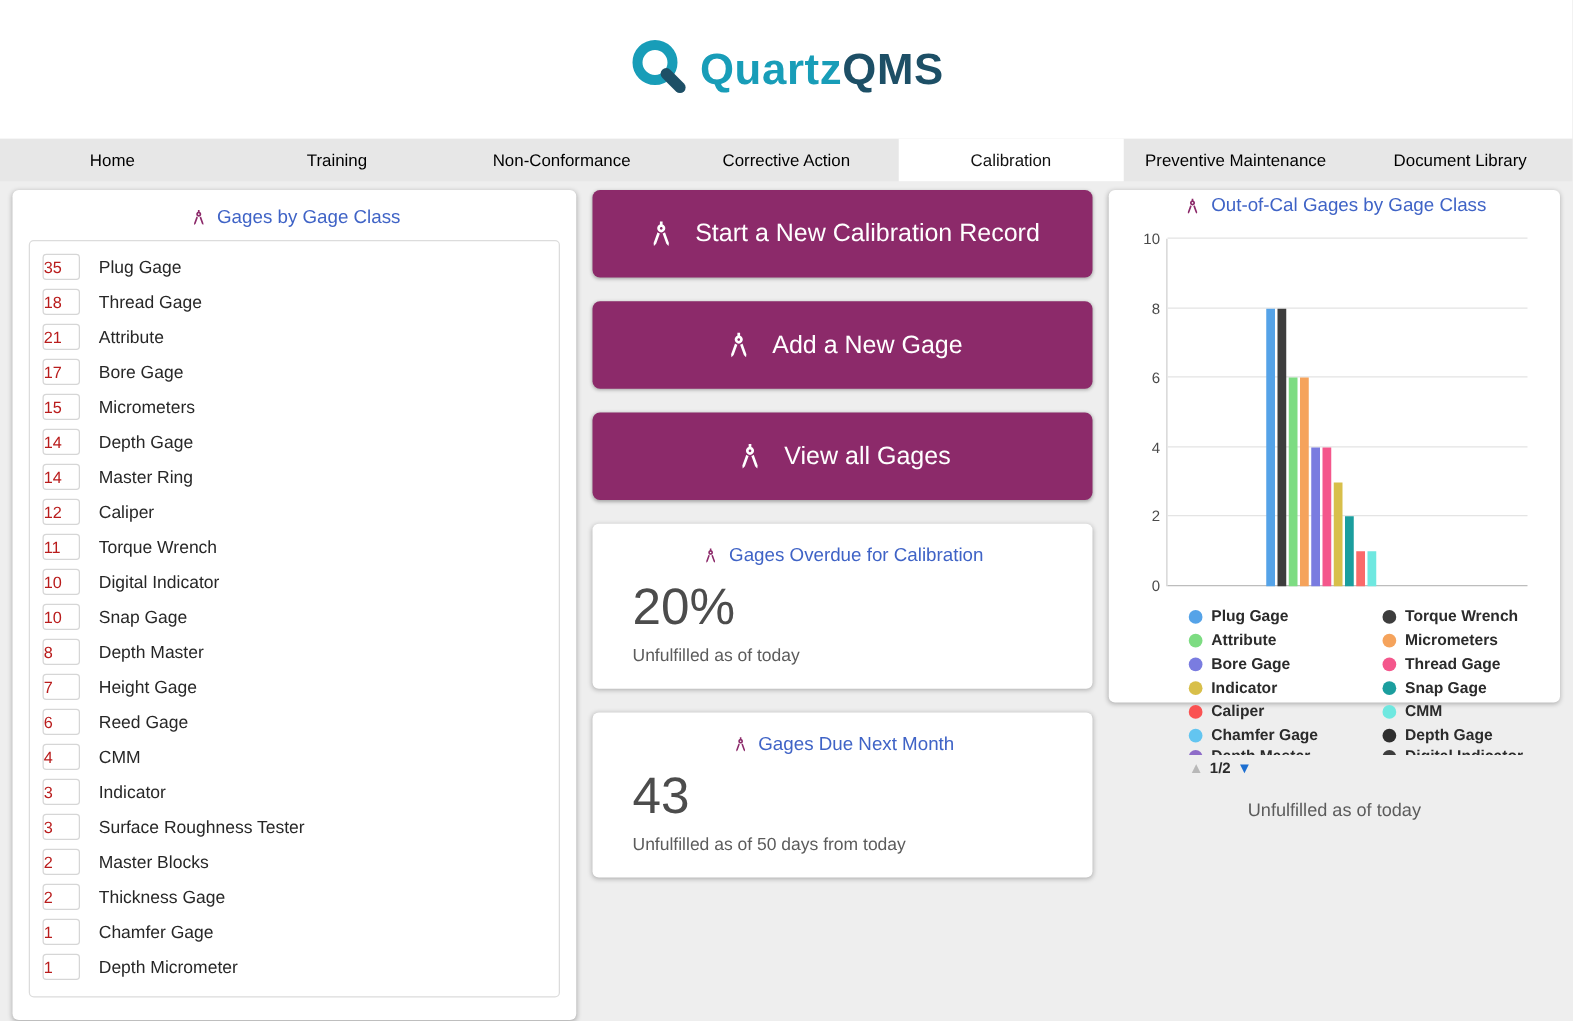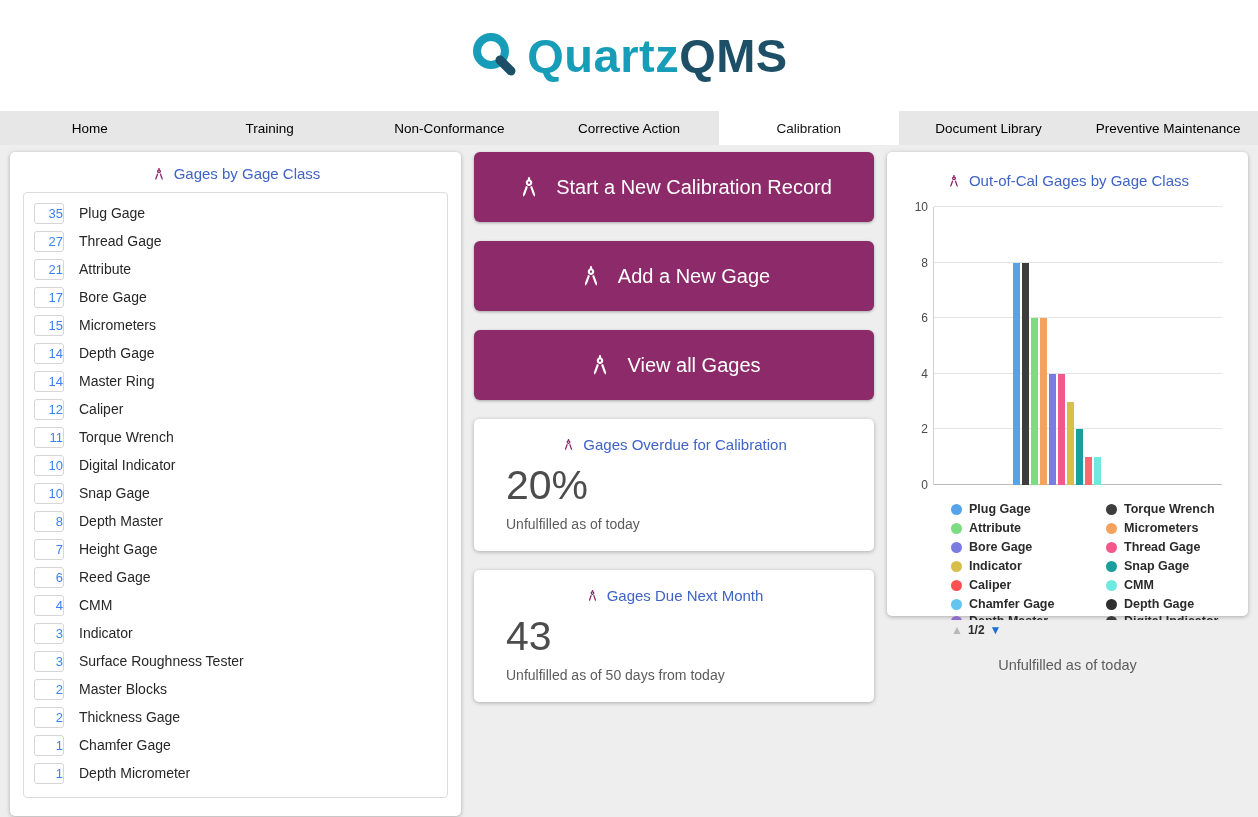--- a/index.html
+++ b/index.html
@@ -6,52 +6,52 @@
   html, body { width: 1258px; height: 817px; }
   body {
     font-family: "Liberation Sans", "DejaVu Sans", sans-serif;
     background: #eeeeee;
     overflow: hidden;
   }
 
   
   .app-header { height: 111px; background: #ffffff; display: flex; align-items: center; justify-content: center; }
   .brand { display: flex; align-items: center; gap: 9px; }
-  .brand-text { font-size: 47px; font-weight: bold; letter-spacing: .5px; }
+  .brand-text { font-size: 35px; font-weight: bold; letter-spacing: .5px; }
   .brand-primary { color: #189db8; }
   .brand-secondary { color: #1d4f66; }
 
   
   .main-nav { height: 34px; background: #e7e7e7; display: flex; }
   .tab { flex: 1; display: flex; align-items: center; justify-content: center; font-size: 13.5px; color: #000000; cursor: pointer; white-space: nowrap; }
   .tab.active { background: #ffffff; color: #121212; }
 
   
   .content { display: flex; gap: 13px; padding: 7px 10px; align-items: flex-start; }
   .card { background: #fff; border-radius: 5px; box-shadow: 0 1px 4px rgba(0,0,0,.28); }
   .card-title { display: flex; align-items: center; justify-content: center; gap: 7px; color: #3f63c6; font-size: 15px; }
   .icon-purple svg { fill: #8c2a6a; display: block; }
   .icon-white svg { fill: #ffffff; display: block; }
 
   
   .left-card { width: 451px; padding: 13px; height: 664px; }
   .gage-list { margin-top: 10px; border: 1px solid #dcdcdc; border-radius: 4px; padding: 6px 0; height: 606px; overflow: hidden; }
   .gage-row { display: flex; align-items: center; gap: 15px; padding: 0 10px; height: 28px; }
-  .count-box { flex: 0 0 30px; text-align: right; border: 1px solid #d6d6d6; border-radius: 3px; font-size: 13px; color: #3b82f6; padding: 2px 0; background: #fff; }
+  .count-box { flex: 0 0 30px; text-align: left; border: 1px solid #d6d6d6; border-radius: 3px; font-size: 13px; color: #b91c1c; padding: 2px 0; background: #fff; }
   .gage-label { font-size: 14px; color: #272727; }
 
   
   .middle-col { width: 400px; display: flex; flex-direction: column; gap: 19px; }
   .action-button { height: 70px; background: #8c2a6a; border: none; border-radius: 6px; color: #fff; font-size: 20px; display: flex; align-items: center; justify-content: center; gap: 14px; cursor: pointer; box-shadow: 0 1px 3px rgba(0,0,0,.3); font-family: inherit; }
   .stat-card { padding: 17px 32px 19px; text-align: left; }
   .stat-value { font-size: 41px; color: #4c4c4c; margin: 9px 0 7px; font-weight: 400; }
   .stat-subtitle { font-size: 14px; color: #5c5c5c; }
 
   
-  .right-card { flex: 1; padding: 20px 16px 16px; height: 464px; }
+  .right-card { flex: 1; padding: 4px 16px 16px; height: 410px; }
   .chart { position: relative; margin: 18px 10px 0 30px; height: 278px; }
   .plot { position: absolute; inset: 0; border-left: 1px solid #d0d0d0; }
   .gridline { position: absolute; left: 0; right: 0; height: 0; border-top: 1px solid #e4e4e4; }
   .gridline.baseline { border-top-color: #bdbdbd; }
   .ytick { position: absolute; left: -30px; width: 24px; text-align: right; transform: translateY(50%); font-size: 12px; color: #4a4a4a; }
   .bars { position: absolute; left: 80px; top: 0; bottom: 0; display: flex; align-items: flex-end; gap: 2px; }
   .bar { width: 7px; }
 
   .legend { margin: 16px 0 0 48px; display: grid; grid-template-columns: 155px auto; row-gap: 2px; }
   .legend-item { display: flex; align-items: center; gap: 7px; font-size: 12.5px; font-weight: bold; color: #2b2b2b; line-height: 17px; }
@@ -78,42 +78,42 @@
     </span>
   </div>
 </header>
 
 <nav class="main-nav">
     <div class="tab">Home</div>
     <div class="tab">Training</div>
     <div class="tab">Non-Conformance</div>
     <div class="tab">Corrective Action</div>
     <div class="tab active">Calibration</div>
+    <div class="tab">Preventive Maintenance</div>
     <div class="tab">Document Library</div>
-    <div class="tab">Preventive Maintenance</div>
   </nav>
 
 <main class="content">
 
   <section class="card left-card">
     <div class="card-title">
       <span class="icon-purple">
         <svg width="16" height="16" viewBox="0 0 24 24">
             <path d="M6.36 18.78 6.61 21l1.62-1.54 2.77-7.6c-.68-.17-1.28-.51-1.77-.98l-2.87 7.9zm11.28 0-2.87-7.9c-.49.47-1.1.81-1.77.98l2.77 7.6L17.39 21l.25-2.22zM15 8c0-1.3-.84-2.4-2-2.82V3h-2v2.18C9.84 5.6 9 6.7 9 8c0 1.66 1.34 3 3 3s3-1.34 3-3zm-3 1c-.55 0-1-.45-1-1s.45-1 1-1 1 .45 1 1-.45 1-1 1z"></path>
           </svg>
       </span>
       <span>Gages by Gage Class</span>
     </div>
     <div class="gage-list">
         <div class="gage-row">
           <span class="count-box">35</span>
           <span class="gage-label">Plug Gage</span>
         </div>
         <div class="gage-row">
-          <span class="count-box">27</span>
+          <span class="count-box">18</span>
           <span class="gage-label">Thread Gage</span>
         </div>
         <div class="gage-row">
           <span class="count-box">21</span>
           <span class="gage-label">Attribute</span>
         </div>
         <div class="gage-row">
           <span class="count-box">17</span>
           <span class="gage-label">Bore Gage</span>
         </div>

